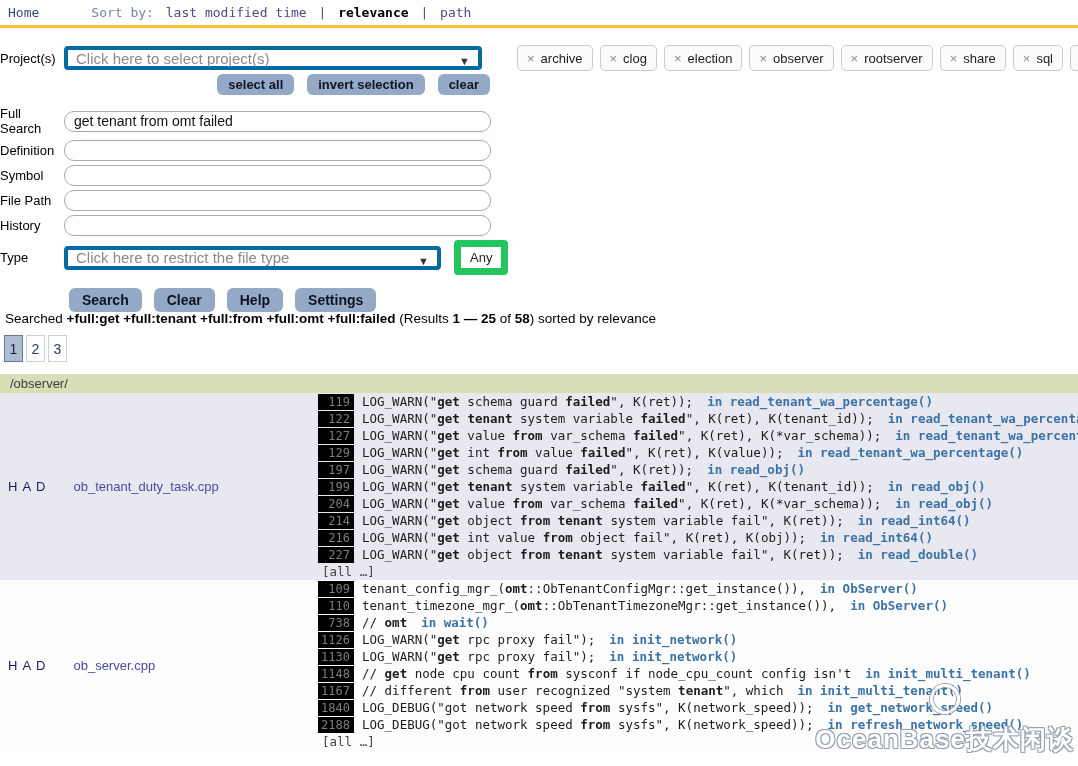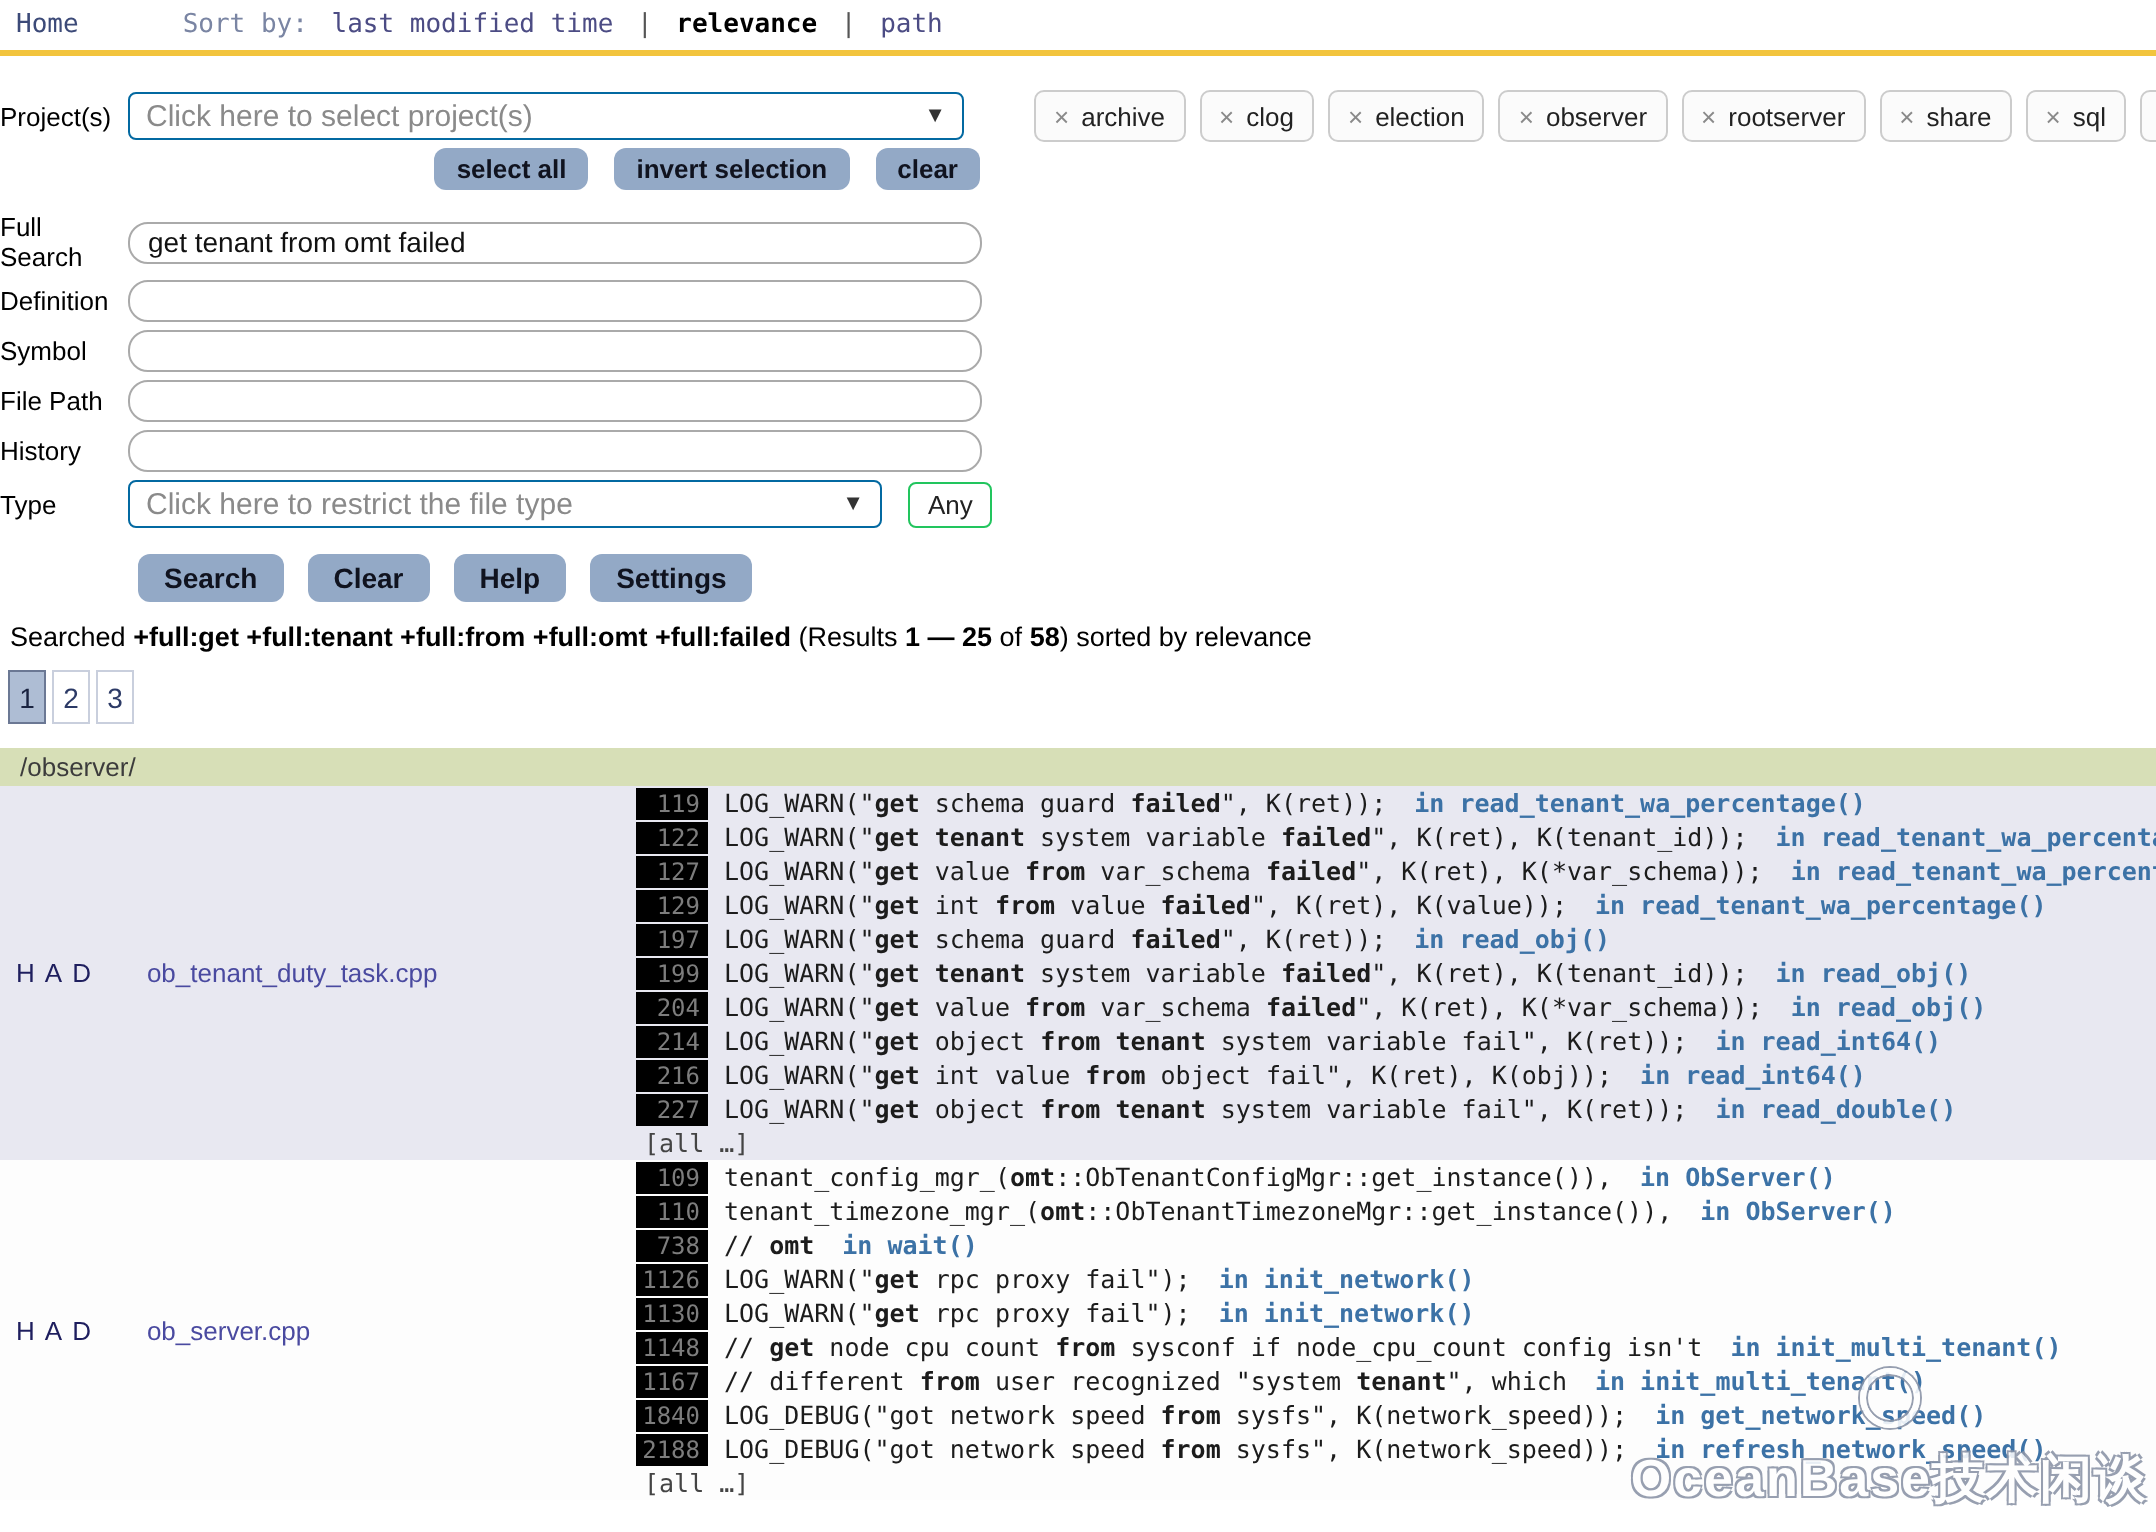--- a/index.html
+++ b/index.html
@@ -17,21 +17,21 @@
   #home-link { margin-left:8px; color:#3c4a78; text-decoration:none; }
   #sortbar { margin-left:52px; color:#7a85a3; }
   .sort-link { color:#4c4c84; text-decoration:none; margin:0 4px; }
   .sort-link.active { color:#000; font-weight:bold; }
   .sort-sep { color:#555; }
   #gold-rule { position:absolute; left:0; top:25px; width:1078px; height:3px; background:#f2c43d; }
   
   .flabel { width:64px; text-align:left; padding-right:5px; font-size:13px; color:#000; flex:none; }
   #project-row { position:absolute; left:0; top:46px; display:flex; align-items:center; }
   .selectbox {
-    position:relative; border:1px solid #0369a1; border-radius:4px; background:#fff;
+    position:relative; border:4px solid #0369a1; border-radius:4px; background:#fff;
     height:24px; display:flex; align-items:center; padding:0 22px 0 8px;
     font-size:15px; color:#8a8a8a; cursor:pointer;
   }
   #project-select { width:418px; }
   .sel-arrow { position:absolute; right:8px; top:5px; font-size:11px; color:#333; }
   #chips { position:absolute; left:517px; top:45px; display:flex; gap:7px; }
   .chip {
     border:1px solid #ccc; border-radius:5px; background:#fbfbfb; height:26px;
     display:flex; align-items:center; padding:0 9px; font-size:13px; color:#222; cursor:pointer;
   }
@@ -46,21 +46,21 @@
   #form-block { position:absolute; left:0; top:106px; width:520px; }
   .form-row { display:flex; align-items:center; margin-bottom:4px; }
   .tinput {
     width:427px; height:21px; border:1px solid #aaa; border-radius:10px;
     padding:1px 9px; font-size:14px; color:#111; background:#fff;
     font-family:"Liberation Sans", sans-serif;
   }
   #type-row { margin-top:2px; }
   #type-select { width:377px; }
   #any-button {
-    margin-left:13px; background:#fff; border:1px solid #22c55e; border-radius:4px;
+    margin-left:13px; background:#fff; border:7px solid #22c55e; border-radius:4px;
     padding:3px 9px; font-size:13px; color:#222; cursor:pointer;
   }
   #action-row { margin-top:13px; margin-left:69px; display:flex; gap:12px; }
   #action-row .btn { font-size:14px; padding:4px 13px; }
   
   #summary { position:absolute; left:5px; top:311px; font-size:13.5px; color:#000; }
   #summary b { font-weight:bold; }
   
   #pagination { position:absolute; left:4px; top:335px; display:flex; gap:3px; }
   .page-num {

